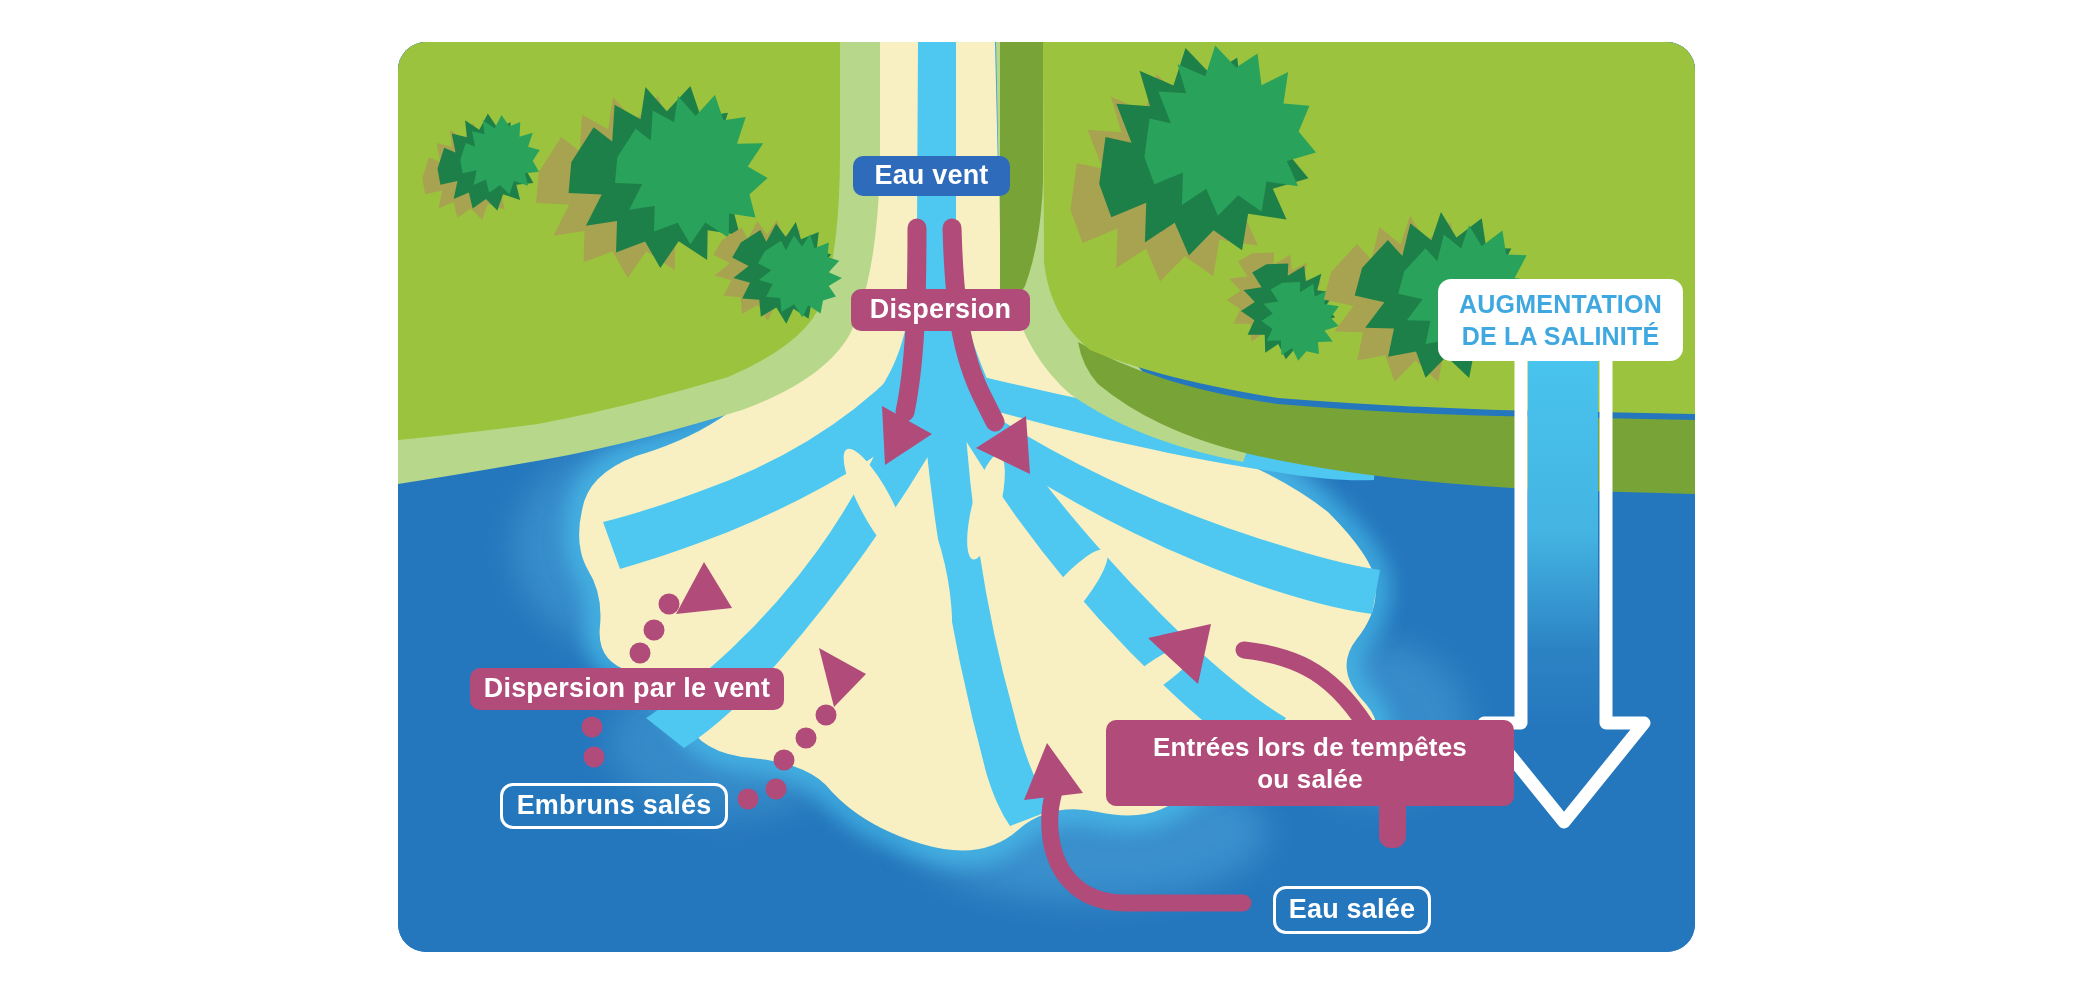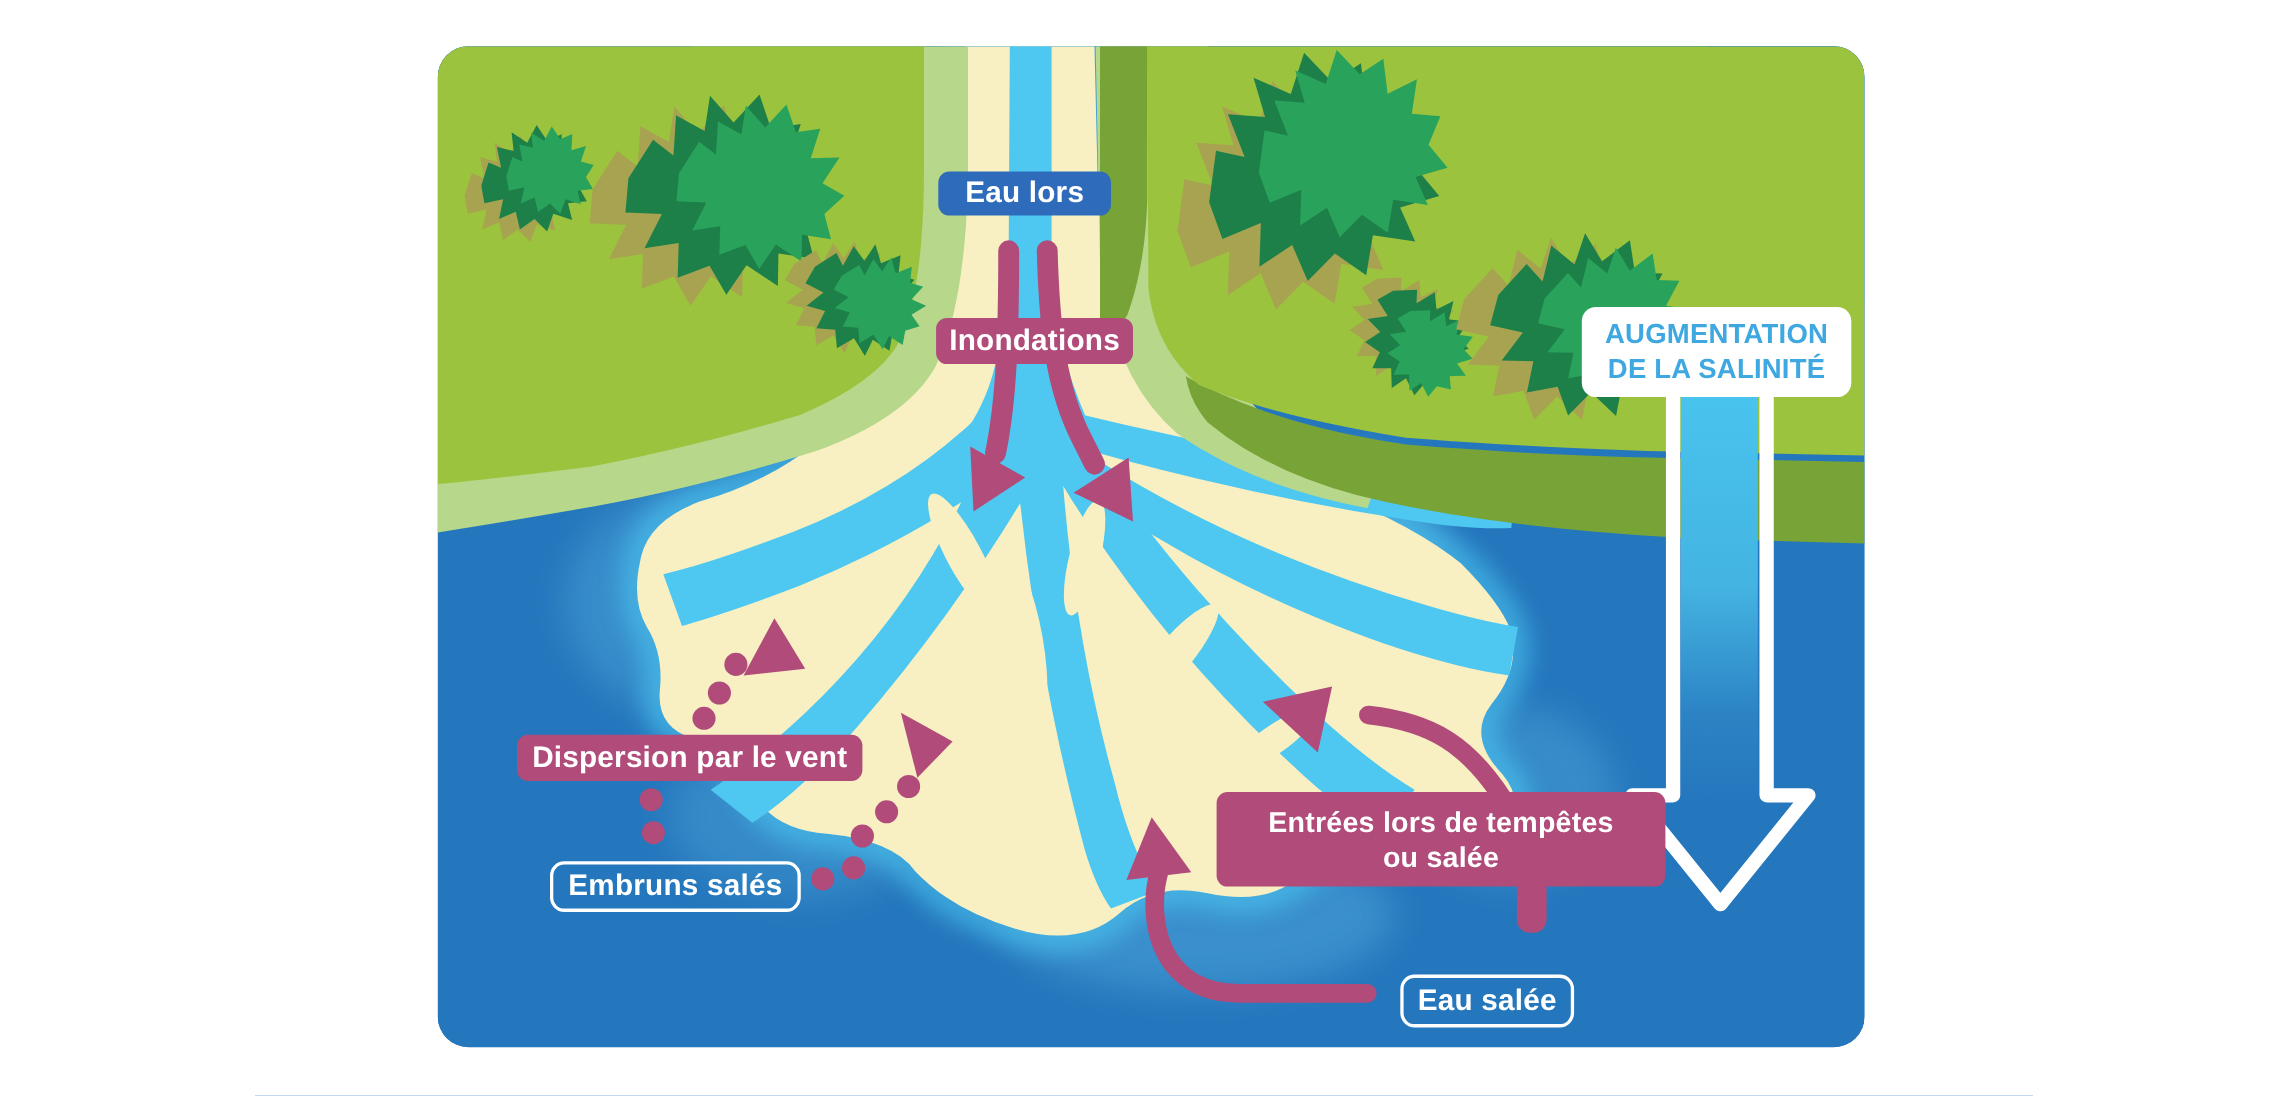--- a/index.html
+++ b/index.html
@@ -145,25 +145,25 @@
         <path d="M649,701 L626,758 L685,751 Z" style="fill:var(--c-pink)"></path>
       </g>
 
       <g>
         <rect x="1130" y="294" width="70" height="392" fill="url(#shaftGrad)"></rect>
         <path d="M1123,294 L1123,681 L1086,681 L1166,780 L1246,681 L1208,681 L1208,294" style="stroke:var(--c-white);fill:none" stroke-width="13" stroke-linejoin="round"></path>
       </g>
     </svg>
 
     <div class="badge badge-blue" id="b-eau-douce">
-      <span>Eau lors</span>
+      <span>Eau vent</span>
     </div>
 
     <div class="badge badge-pink" id="b-inondations">
-      <span>Inondations</span>
+      <span>Dispersion</span>
     </div>
 
     <div class="badge badge-white" id="b-augmentation">
       <span>AUGMENTATION</span>
       <span>DE LA SALINITÉ</span>
     </div>
 
     <div class="badge badge-pink" id="b-dispersion">
       <span>Dispersion par le vent</span>
     </div>

